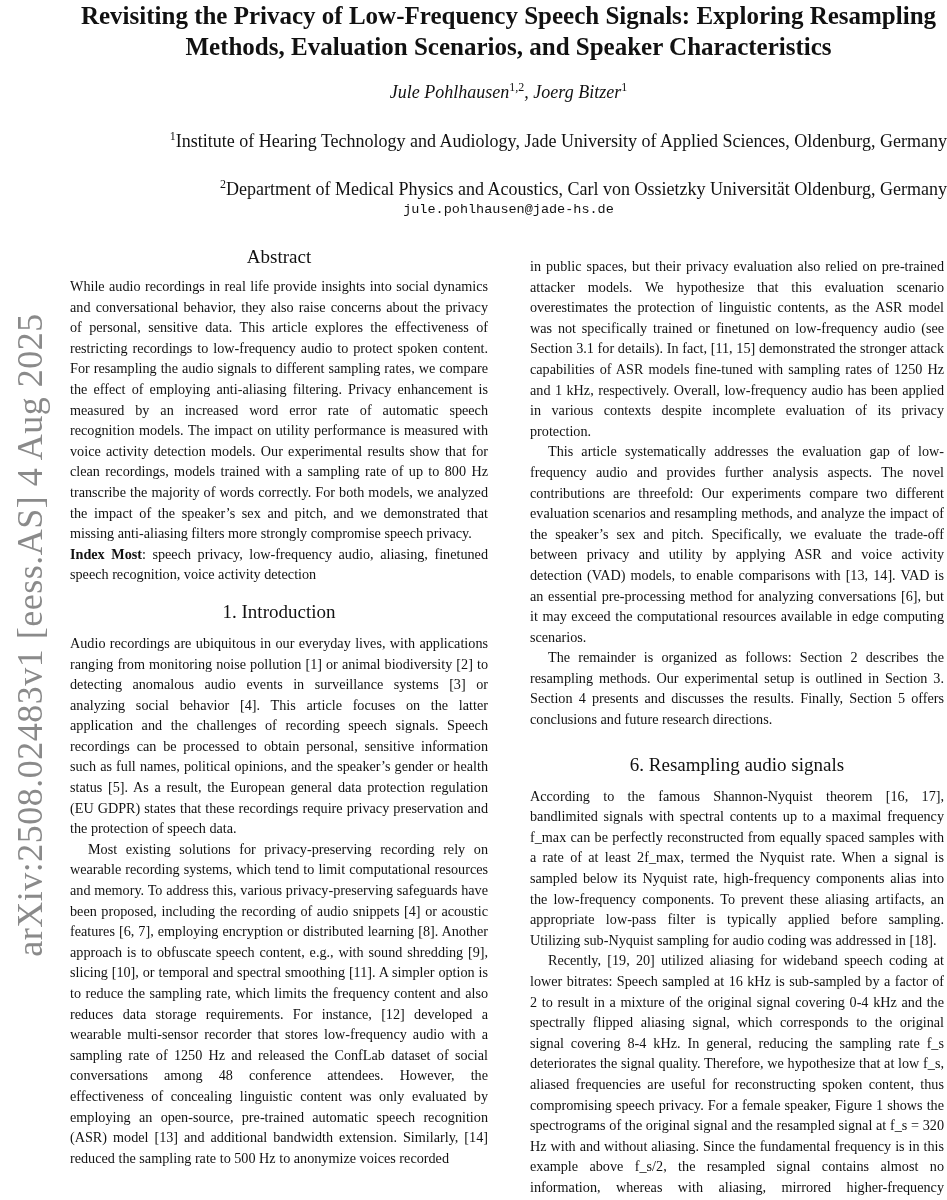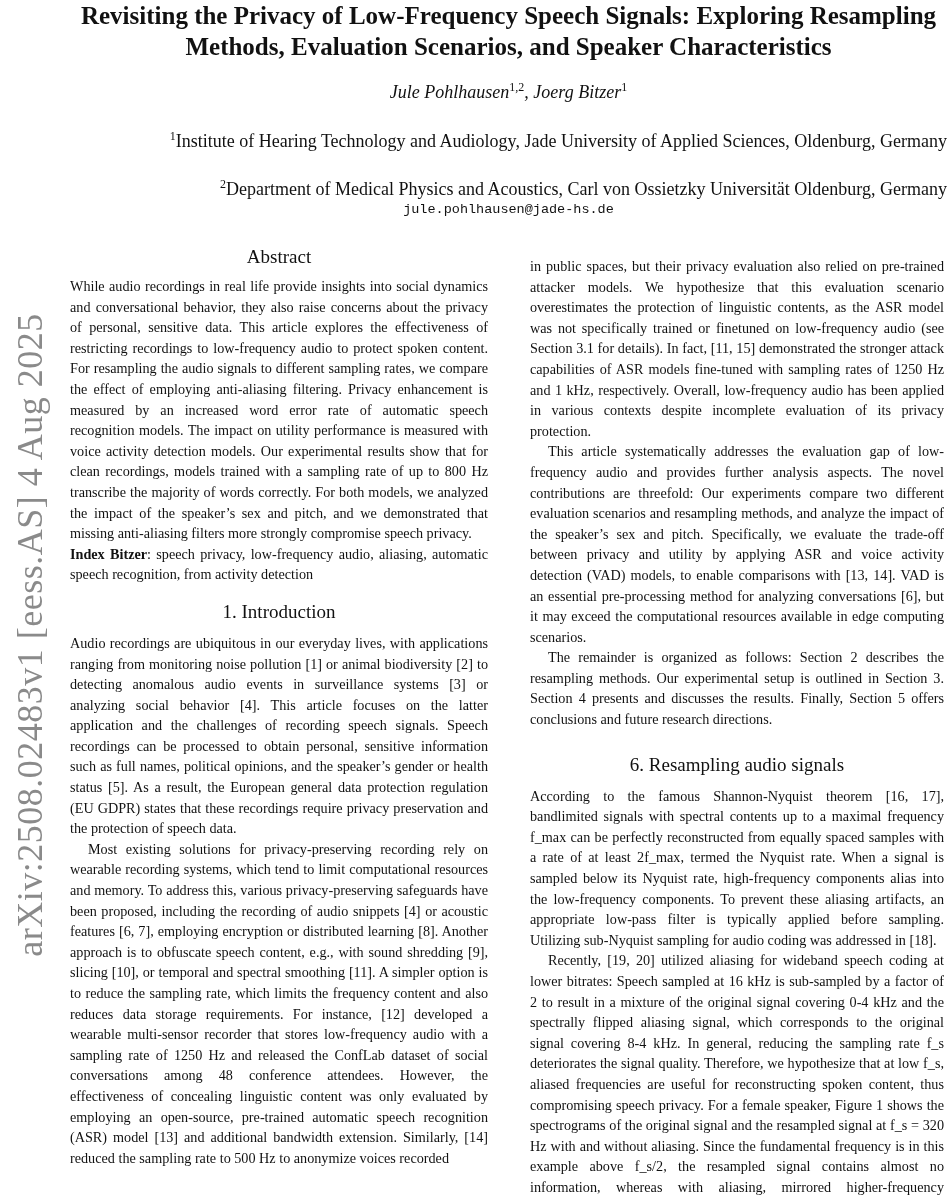--- a/index.html
+++ b/index.html
@@ -67,21 +67,21 @@
 </div>
 <div class="affil affil2">
   <sup>2</sup><span>Department of Medical Physics and Acoustics, Carl von Ossietzky Universität Oldenburg, Germany</span>
 </div>
 
 <div class="email">jule.pohlhausen@jade-hs.de</div>
 
 <div class="col col-left">
   <h2 class="abstract-head">Abstract</h2>
   <p>While audio recordings in real life provide insights into social dynamics and conversational behavior, they also raise concerns about the privacy of personal, sensitive data. This article explores the effectiveness of restricting recordings to low-frequency audio to protect spoken content. For resampling the audio signals to different sampling rates, we compare the effect of employing anti-aliasing filtering. Privacy enhancement is measured by an increased word error rate of automatic speech recognition models. The impact on utility performance is measured with voice activity detection models. Our experimental results show that for clean recordings, models trained with a sampling rate of up to 800 Hz transcribe the majority of words correctly. For both models, we analyzed the impact of the speaker’s sex and pitch, and we demonstrated that missing anti-aliasing filters more strongly compromise speech privacy.</p>
-  <p class="index-terms"><b>Index Bitzer</b><span>: speech privacy, low-frequency audio, aliasing, automatic speech recognition, from activity detection</span></p>
+  <p class="index-terms"><b>Index Most</b><span>: speech privacy, low-frequency audio, aliasing, finetuned speech recognition, voice activity detection</span></p>
 
   <h2 class="sec-head">1. Introduction</h2>
   <p>Audio recordings are ubiquitous in our everyday lives, with applications ranging from monitoring noise pollution [1] or animal biodiversity [2] to detecting anomalous audio events in surveillance systems [3] or analyzing social behavior [4]. This article focuses on the latter application and the challenges of recording speech signals. Speech recordings can be processed to obtain personal, sensitive information such as full names, political opinions, and the speaker’s gender or health status [5]. As a result, the European general data protection regulation (EU GDPR) states that these recordings require privacy preservation and the protection of speech data.</p>
   <p class="indent">Most existing solutions for privacy-preserving recording rely on wearable recording systems, which tend to limit computational resources and memory. To address this, various privacy-preserving safeguards have been proposed, including the recording of audio snippets [4] or acoustic features [6, 7], employing encryption or distributed learning [8]. Another approach is to obfuscate speech content, e.g., with sound shredding [9], slicing [10], or temporal and spectral smoothing [11]. A simpler option is to reduce the sampling rate, which limits the frequency content and also reduces data storage requirements. For instance, [12] developed a wearable multi-sensor recorder that stores low-frequency audio with a sampling rate of 1250 Hz and released the ConfLab dataset of social conversations among 48 conference attendees. However, the effectiveness of concealing linguistic content was only evaluated by employing an open-source, pre-trained automatic speech recognition (ASR) model [13] and additional bandwidth extension. Similarly, [14] reduced the sampling rate to 500 Hz to anonymize voices recorded</p>
 </div>
 
 <div class="col col-right">
   <p>in public spaces, but their privacy evaluation also relied on pre-trained attacker models. We hypothesize that this evaluation scenario overestimates the protection of linguistic contents, as the ASR model was not specifically trained or finetuned on low-frequency audio (see Section 3.1 for details). In fact, [11, 15] demonstrated the stronger attack capabilities of ASR models fine-tuned with sampling rates of 1250 Hz and 1 kHz, respectively. Overall, low-frequency audio has been applied in various contexts despite incomplete evaluation of its privacy protection.</p>
   <p class="indent">This article systematically addresses the evaluation gap of low-frequency audio and provides further analysis aspects. The novel contributions are threefold: Our experiments compare two different evaluation scenarios and resampling methods, and analyze the impact of the speaker’s sex and pitch. Specifically, we evaluate the trade-off between privacy and utility by applying ASR and voice activity detection (VAD) models, to enable comparisons with [13, 14]. VAD is an essential pre-processing method for analyzing conversations [6], but it may exceed the computational resources available in edge computing scenarios.</p>
   <p class="indent">The remainder is organized as follows: Section 2 describes the resampling methods. Our experimental setup is outlined in Section 3. Section 4 presents and discusses the results. Finally, Section 5 offers conclusions and future research directions.</p>

